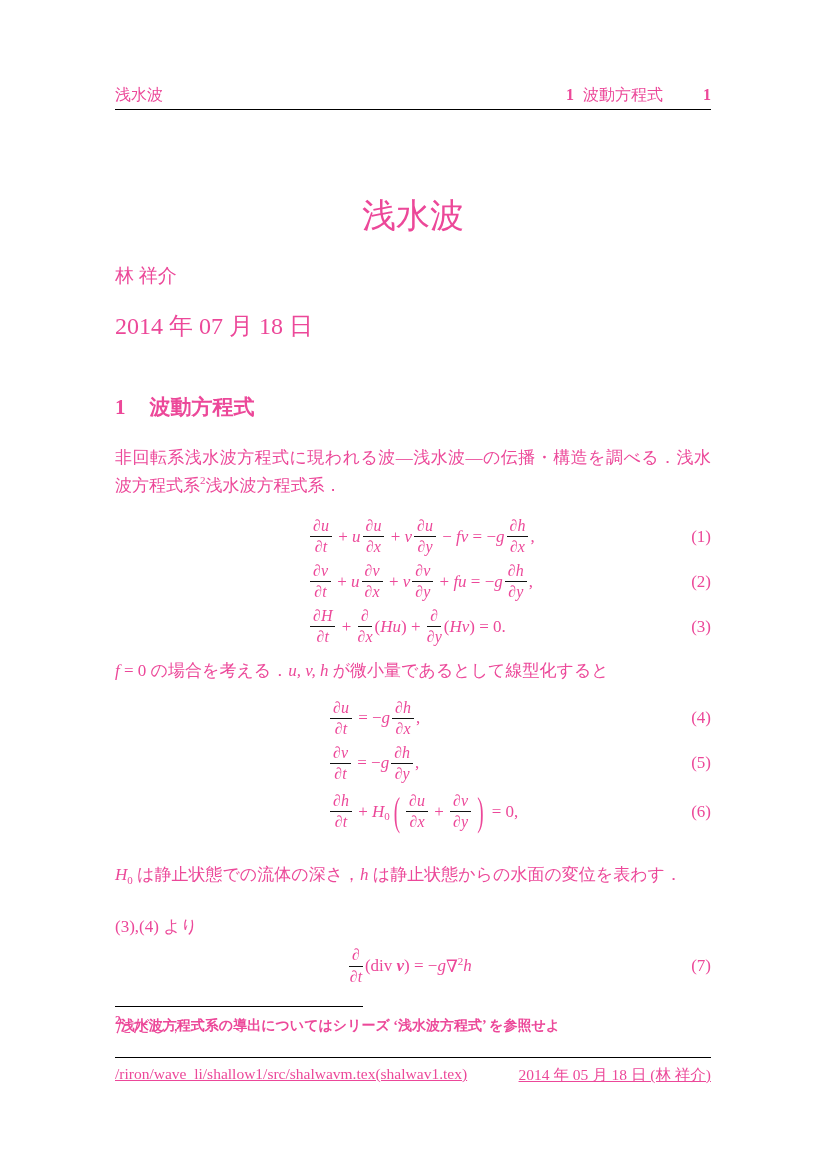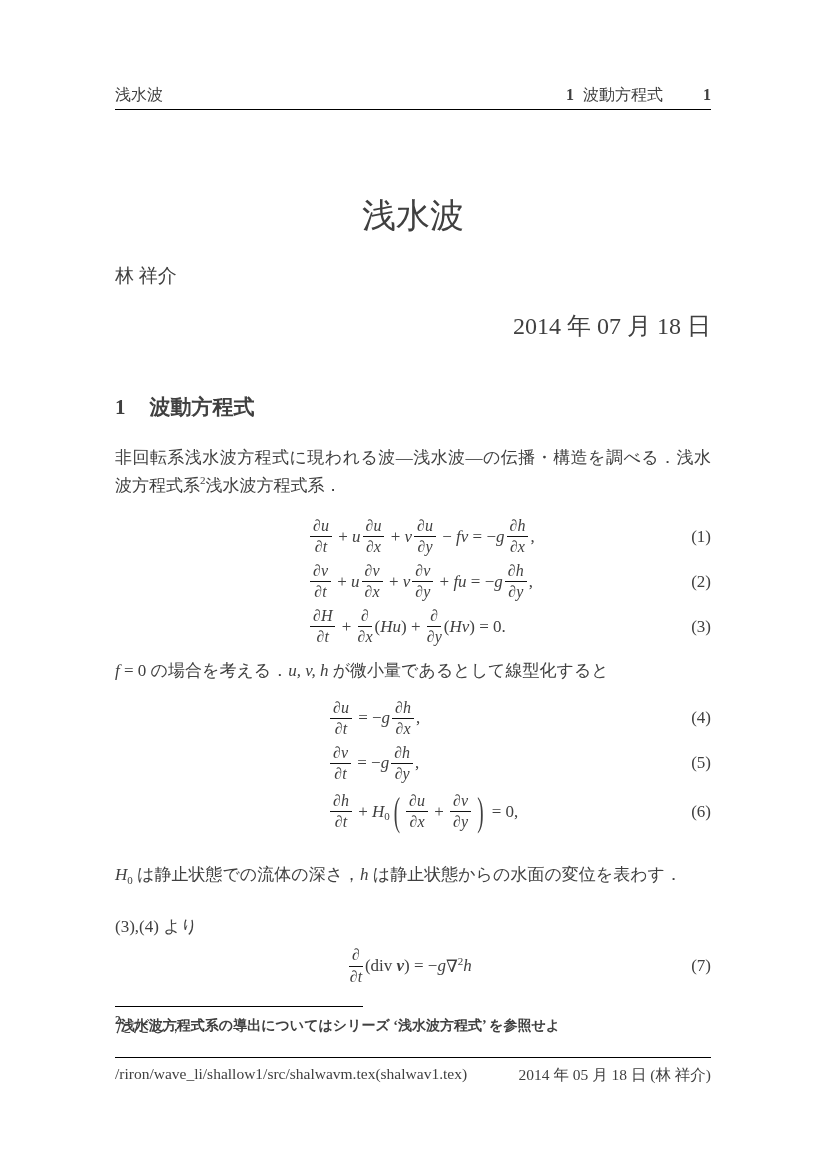--- a/index.html
+++ b/index.html
@@ -1,39 +1,39 @@
 <!DOCTYPE html>
 <html><head>
 <meta charset="utf-8">
 <style>
   html,body{margin:0;padding:0;background:#ffffff;}
   .page{
     position:relative;
     width:826px;height:1169px;
     background:#ffffff;
-    color:#404040;
+    color:#ec4899;
     font-family:"Liberation Serif","DejaVu Serif",serif;
     overflow:hidden;
   }
   .content{position:absolute;left:115px;top:0;width:596px;}
   .gothic{font-family:"Liberation Sans","DejaVu Sans",sans-serif;}
 
   
   .header{display:flex;justify-content:space-between;align-items:baseline;
           padding-top:86px;font-size:16px;line-height:1.1;}
   .header-right{display:flex;align-items:baseline;}
   .hnum{font-weight:bold;}
   .hsec{margin-left:9px;}
   .hpage{margin-left:40px;font-weight:bold;}
   .header-rule{border-top:1.4px solid #000;margin-top:5px;height:0;}
 
   
   .title{margin:86px 0 0 0;text-align:center;font-size:34px;font-weight:normal;line-height:1.2;}
   .author{margin-top:27px;text-align:left;font-size:19px;}
-  .date{margin-top:21px;text-align:right;font-size:24px;}
+  .date{margin-top:21px;text-align:left;font-size:24px;}
 
   
   .section-heading{margin-top:51px;font-size:21px;font-weight:bold;display:flex;align-items:baseline;}
   .section-heading .snum{font-weight:bold;}
   .section-heading .stitle{margin-left:24px;}
 
   
   .para{margin:23px 0 0 0;font-size:17px;line-height:1.62;text-align:justify;}
   .para-tight{margin-top:8px;}
 
@@ -65,21 +65,21 @@
   .eqcontent sup{font-size:11px;position:relative;top:-5px;line-height:1;}
   .para sup{font-size:11px;}
   .para sub{font-size:11px;}
 
   
   .footnote{position:absolute;left:115px;top:1006px;width:596px;font-size:14px;}
   .footnote-rule{width:248px;border-top:1px solid #000;height:0;}
   .footnote-text{margin-top:6px;line-height:1.4;font-weight:bold;}
 
   
-  .footer{position:absolute;left:115px;top:1057px;width:596px;}
+  .footer{position:absolute;left:115px;top:1057px;width:596px;text-decoration:underline;}
   .footer-rule{border-top:1px solid #000;height:0;}
   .footer-row{display:flex;justify-content:space-between;margin-top:7px;font-size:15.5px;}
 </style>
 </head>
 <body>
 
 <div class="page">
   <div class="content">
 
     <div class="header">

